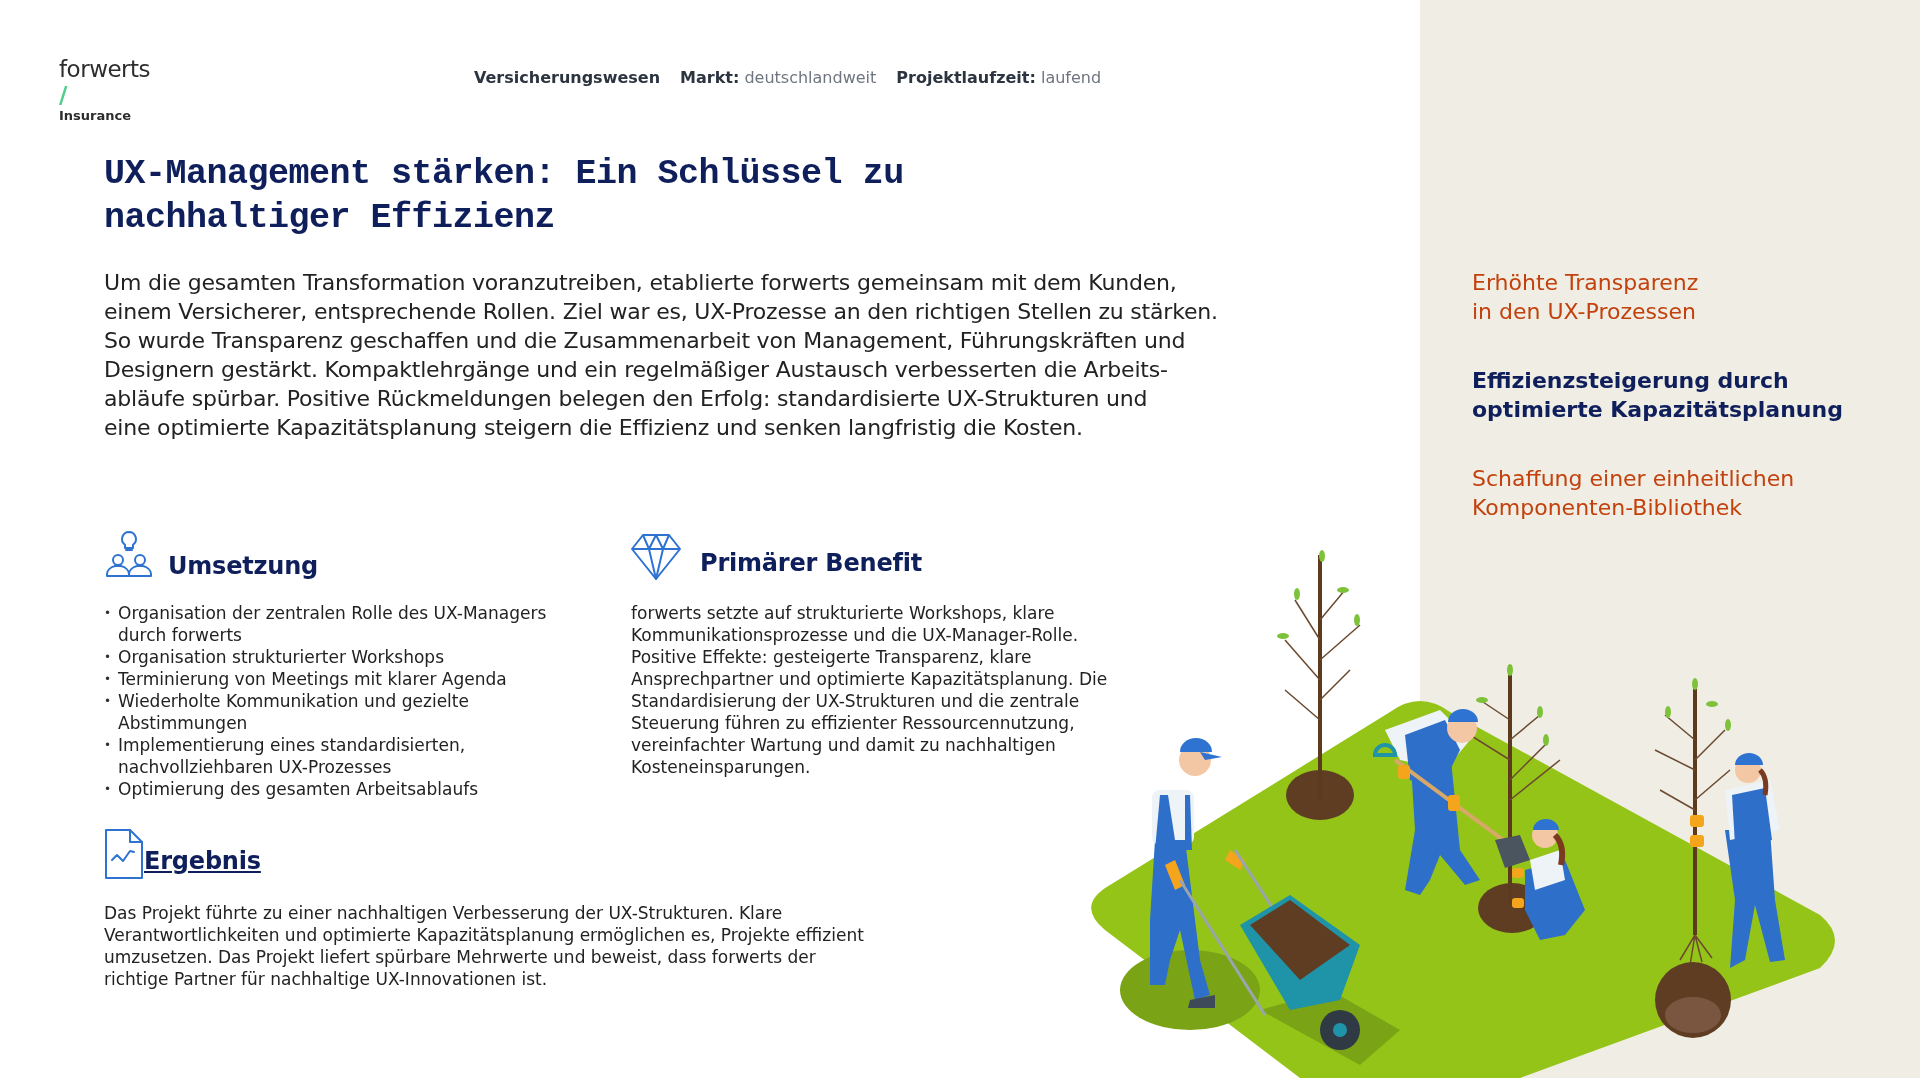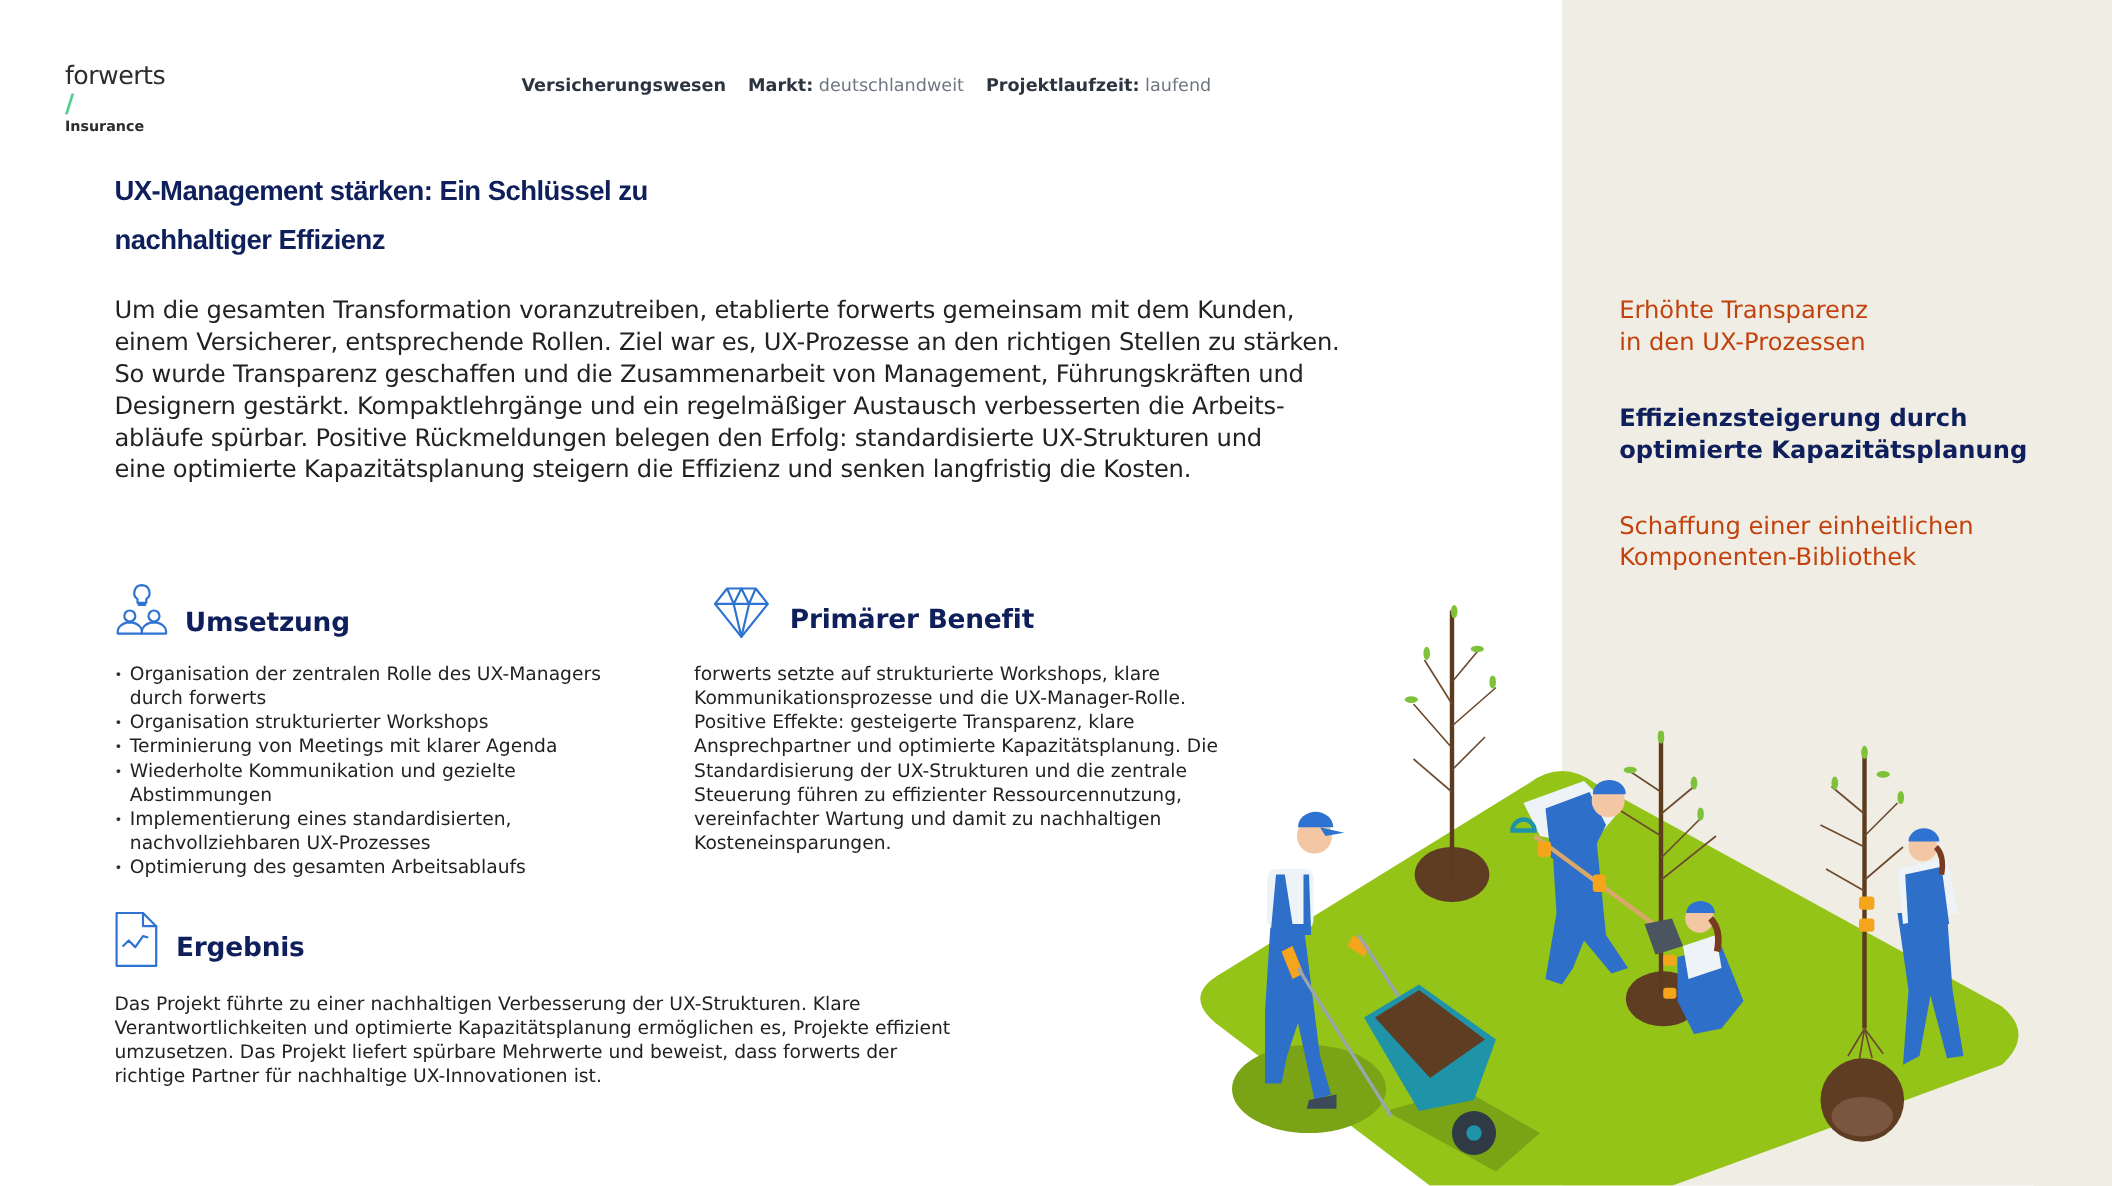--- a/index.html
+++ b/index.html
@@ -10,21 +10,21 @@
 
   .logo { position: absolute; left: 59px; top: 56px; display: flex; align-items: baseline; flex-direction: column; }
   .logo-word { font-family: "DejaVu Sans", sans-serif; font-size: 23px; color: #2d2d2d; letter-spacing: -0.5px; }
   .logo-slash { font-family: "DejaVu Sans", sans-serif; font-size: 23px; color: #4fcf8a; margin-right: 4px; font-weight: bold; }
   .logo-sub { font-family: "DejaVu Sans", sans-serif; font-size: 13px; font-weight: bold; color: #2d2d2d; }
 
   .meta { position: absolute; left: 474px; top: 68px; display: flex; gap: 20px; font-size: 16px; color: #2c3440; }
   .meta b { font-weight: bold; color: #2c3440; }
   .meta span.val { color: #6f7580; }
 
-  .title { position: absolute; left: 104px; top: 152px; width: 800px; font-size: 25px; line-height: 44px; color: #0e1f5b; font-family: Liberation Sans, sans-serif; letter-spacing: -0.5px; }
+  .title { position: absolute; left: 104px; top: 152px; width: 800px; font-size: 35px; line-height: 44px; color: #0e1f5b; font-family: Liberation Mono, monospace; letter-spacing: -0.5px; }
 
   .intro { position: absolute; left: 104px; top: 268px; width: 1240px; font-size: 22px; line-height: 29px; color: #222222; letter-spacing: -0.2px; }
 
   .sec-head { position: absolute; display: flex; align-items: center; }
   .sec-head h2 { font-size: 24px; font-weight: bold; color: #0e1f5b; letter-spacing: -0.2px; }
   .icon svg { display: block; }
 
   .bullets { position: absolute; left: 104px; top: 602px; width: 480px; list-style: none; font-size: 17px; line-height: 22px; color: #222; }
   .bullets li { position: relative; padding-left: 14px; }
   .bullets li::before { content: "•"; position: absolute; left: 0; top: 0; font-size: 12px; color: #333; }
@@ -85,21 +85,21 @@
 
 <ul class="bullets">
   <li>Organisation der zentralen Rolle des UX-Managers durch forwerts</li>
   <li>Organisation strukturierter Workshops</li>
   <li>Terminierung von Meetings mit klarer Agenda</li>
   <li>Wiederholte Kommunikation und gezielte Abstimmungen</li>
   <li>Implementierung eines standardisierten, nachvollziehbaren UX-Prozesses</li>
   <li>Optimierung des gesamten Arbeitsablaufs</li>
 </ul>
 
-<div class="sec-head" style="left:648px; top:532px;">
+<div class="sec-head" style="left:630px; top:532px;">
   <span class="icon">
     <svg width="52" height="50" viewBox="0 0 52 50" fill="none" stroke="#2e73d2" stroke-width="2" stroke-linejoin="round">
       <path d="M13 3 H39 L50 17 L26 47 L2 17 Z"></path>
       <line x1="2" y1="17" x2="50" y2="17"></line>
       <path d="M13 3 L19 17 L26 3 L33 17 L39 3"></path>
       <path d="M19 17 L26 47 L33 17"></path>
     </svg>
   </span>
   <h2 style="margin-left:18px; margin-top:12px;">Primärer Benefit</h2>
 </div>
@@ -107,21 +107,21 @@
 <p class="benefit-text">forwerts setzte auf strukturierte Workshops, klare Kommunikationsprozesse und die UX-Manager-Rolle. Positive Effekte: gesteigerte Transparenz, klare Ansprechpartner und optimierte Kapazitätsplanung. Die Standardisierung der UX-Strukturen und die zentrale Steuerung führen zu effizienter Ressourcennutzung, vereinfachter Wartung und damit zu nachhaltigen Kosteneinsparungen.</p>
 
 <div class="sec-head" style="left:104px; top:828px;">
   <span class="icon">
     <svg width="40" height="52" viewBox="0 0 40 52" fill="none" stroke="#2e73d2" stroke-width="2" stroke-linejoin="round" stroke-linecap="round">
       <path d="M2 2 H26 L38 14 V50 H2 Z"></path>
       <path d="M26 2 V14 H38"></path>
       <polyline points="8,32 13,27 19,33 26,23 30,24"></polyline>
     </svg>
   </span>
-  <h2 style="margin-left:16px; margin-top:14px;">Ergebnis</h2>
+  <h2 style="margin-top:14px;text-decoration:underline;">Ergebnis</h2>
 </div>
 
 <p class="result-text">Das Projekt führte zu einer nachhaltigen Verbesserung der UX-Strukturen. Klare Verantwortlichkeiten und optimierte Kapazitätsplanung ermöglichen es, Projekte effizient umzusetzen. Das Projekt liefert spürbare Mehrwerte und beweist, dass forwerts der richtige Partner für nachhaltige UX-Innovationen ist.</p>
 
 <div class="side-item" style="top:268px;">
   <div>Erhöhte Transparenz</div>
   <div>in den UX-Prozessen</div>
 </div>
 <div class="side-item highlight" style="top:366px;">
   <div>Effizienzsteigerung durch</div>

